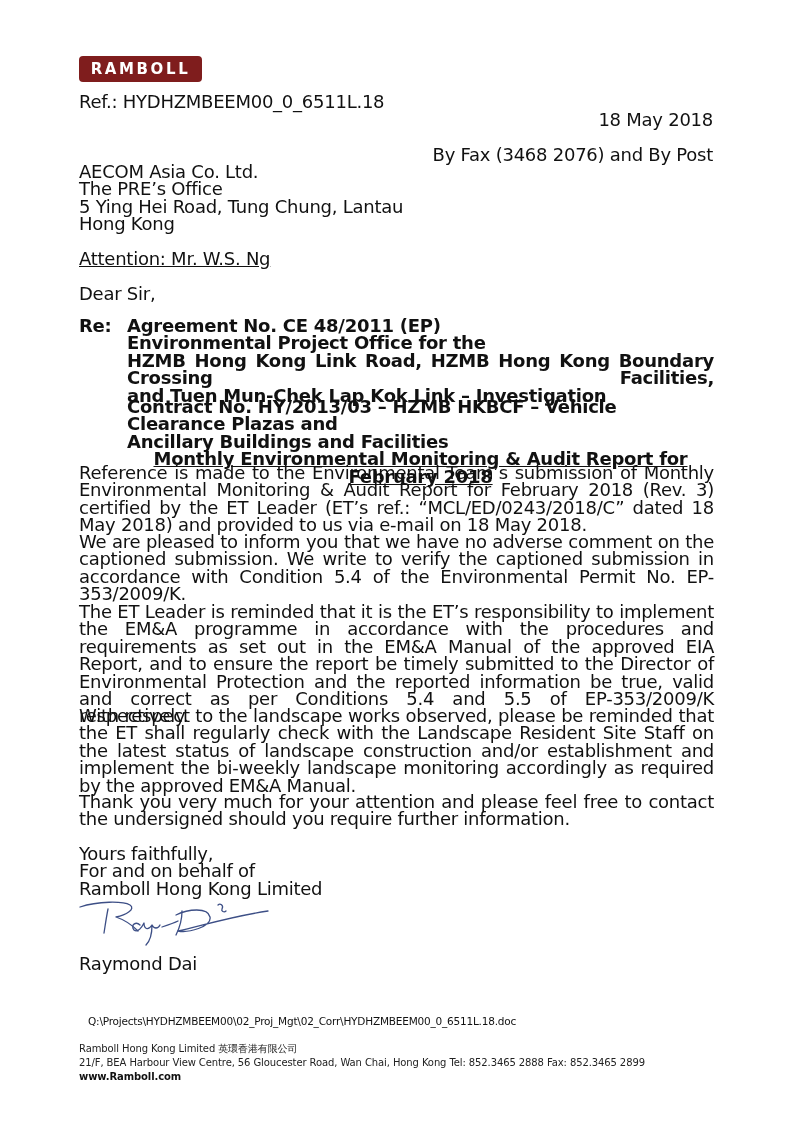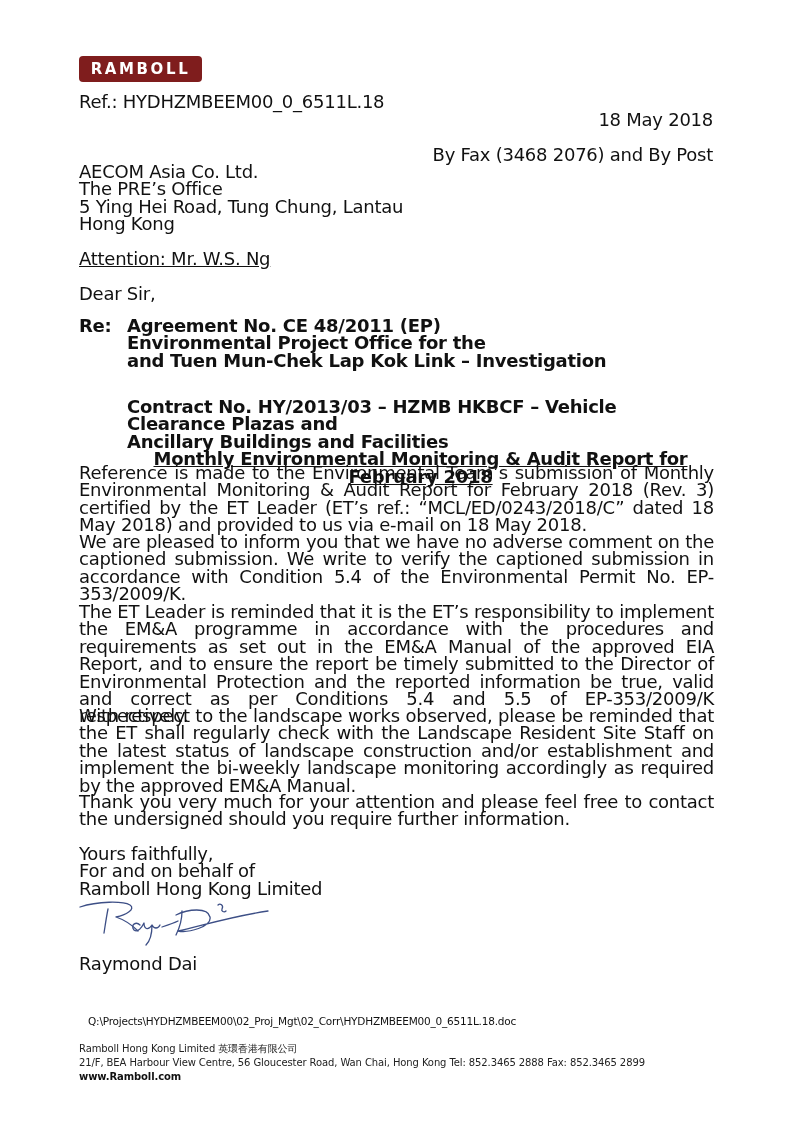--- a/index.html
+++ b/index.html
@@ -68,20 +68,21 @@
     <div>Hong Kong</div>
   </div>
 
   <div class="abs txt attention">Attention: Mr. W.S. Ng</div>
   <div class="abs txt salutation">Dear Sir,</div>
 
   <div class="abs txt re-label">Re:</div>
   <div class="abs txt re-block">
     <span class="line">Agreement No. CE 48/2011 (EP)</span>
     <span class="line">Environmental Project Office for the</span>
+    <span class="just">HZMB Hong Kong Link Road, HZMB Hong Kong Boundary Crossing Facilities,</span>
     <span class="line">and Tuen Mun-Chek Lap Kok Link – Investigation</span>
   </div>
   <div class="abs txt re-contract">
     <span class="just">Contract No. HY/2013/03 – HZMB HKBCF – Vehicle Clearance Plazas and</span>
     <span class="line" style="display:block">Ancillary Buildings and Facilities</span>
     <span class="underline" style="display:block">Monthly Environmental Monitoring &amp; Audit Report for February 2018</span>
   </div>
 
   <div class="abs txt para p1">Reference is made to the Environmental Team’s submission of Monthly Environmental Monitoring &amp; Audit Report for February 2018 (Rev. 3) certified by the ET Leader (ET’s ref.: “MCL/ED/0243/2018/C” dated 18 May 2018) and provided to us via e-mail on 18 May 2018.</div>
   <div class="abs txt para p2">We are pleased to inform you that we have no adverse comment on the captioned submission. We write to verify the captioned submission in accordance with Condition 5.4 of the Environmental Permit No. EP-353/2009/K.</div>

